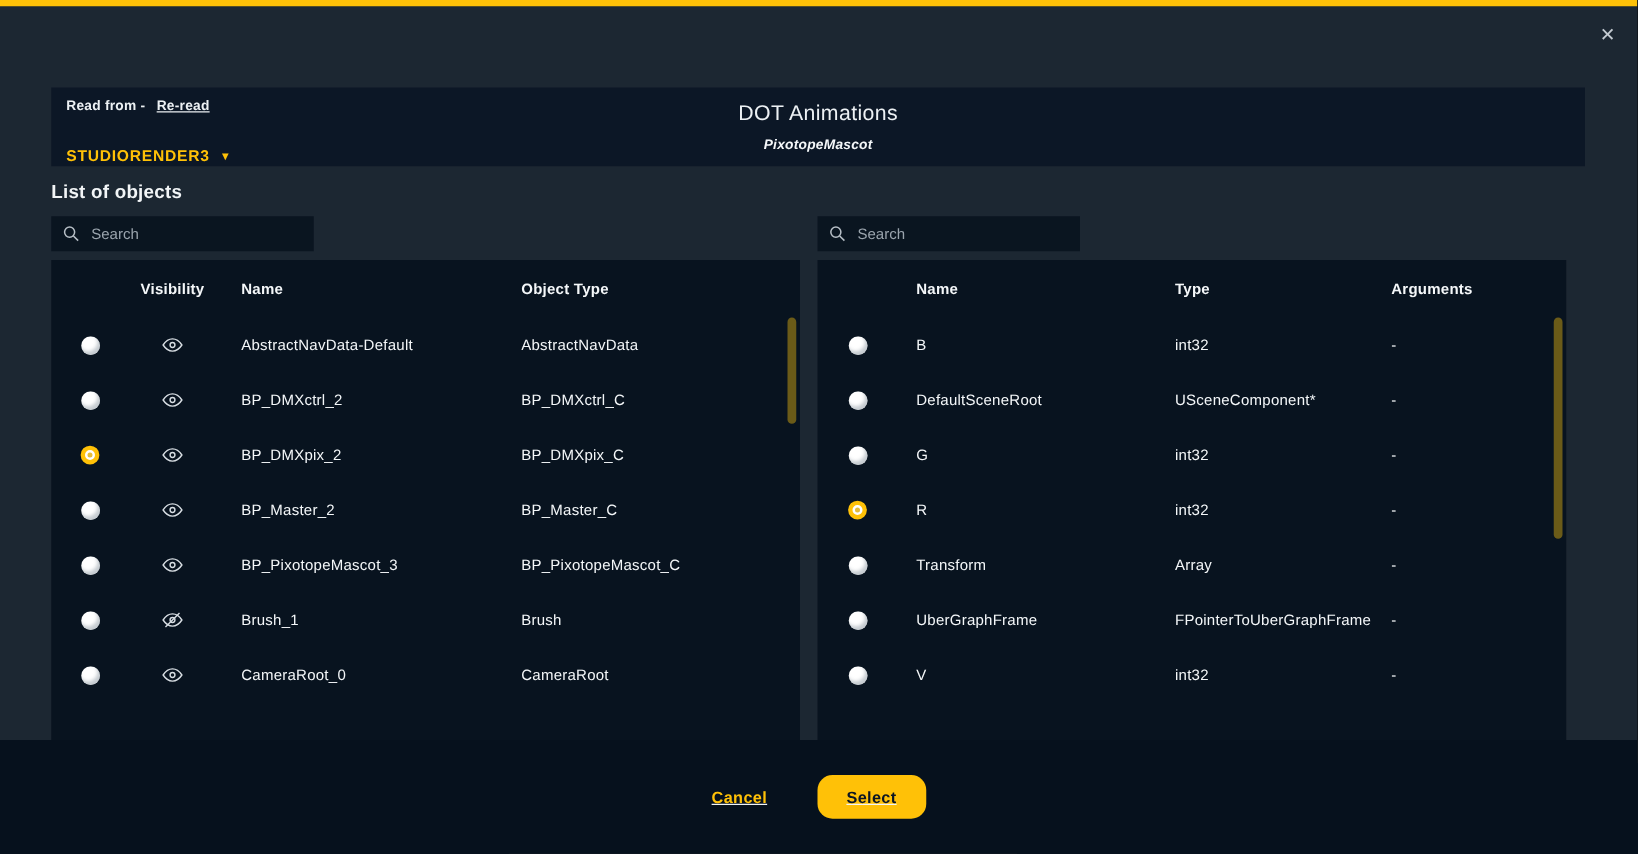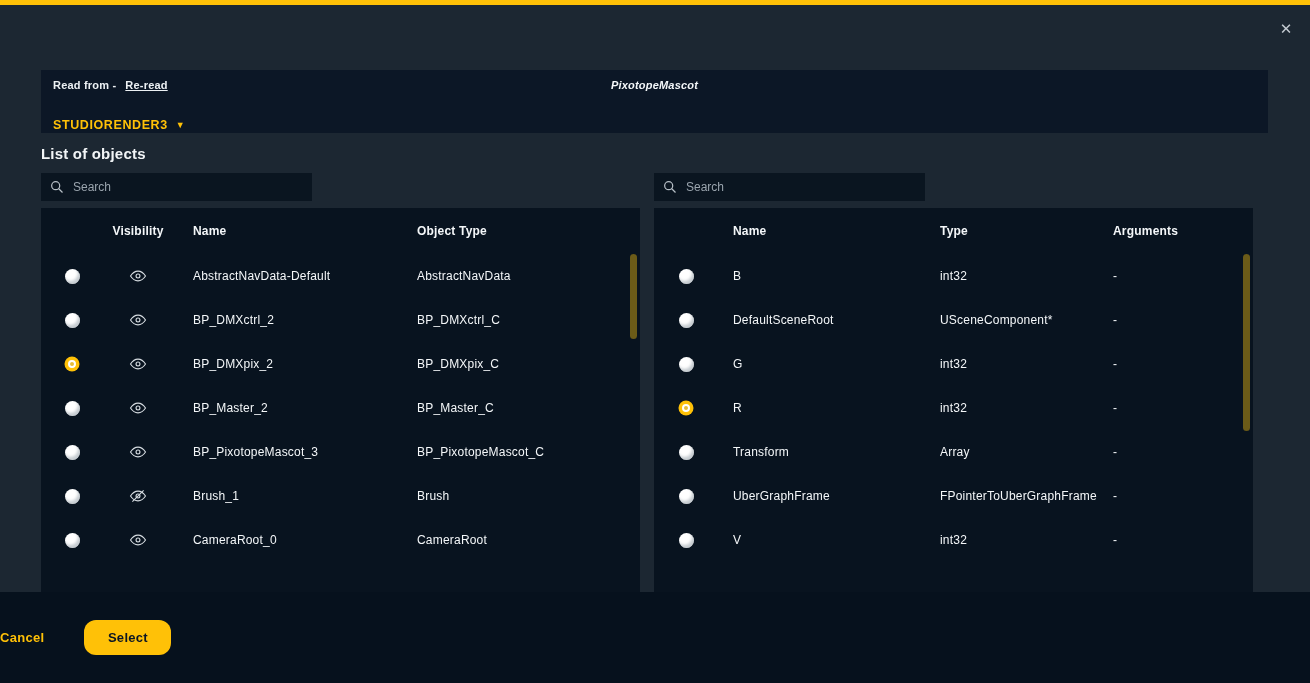--- a/index.html
+++ b/index.html
@@ -47,21 +47,21 @@
   .title-block{position:absolute;left:0;top:0;width:100%;height:100%;text-align:center;pointer-events:none;}
   .dialog-title{margin-top:11px;font-size:17px;color:#EDF1F4;letter-spacing:.3px;}
   .dialog-subtitle{margin-top:9px;font-size:11px;font-weight:bold;color:#F4F7F9;letter-spacing:.2px;font-style:italic;}
   
   .panel-heading{
     position:absolute;top:145px;font-size:15px;font-weight:bold;color:#F2F5F7;letter-spacing:.2px;
   }
   .heading-left{left:41px;}
   .heading-right{left:654px;}
   .search-box{
-    position:absolute;top:173px;width:271px;height:28px;
+    position:absolute;top:173px;width:210px;height:28px;
     background:var(--search-bg);display:flex;align-items:center;padding:0 9px;gap:9px;
   }
   .search-left{left:41px;}
   .search-right{left:654px;}
   .search-box svg{flex:0 0 auto;stroke:#B7BFC6;}
   .search-box input{
     flex:1;background:transparent;border:none;outline:none;color:#E8ECEF;
     font-size:12px;font-family:"Liberation Sans",sans-serif;
   }
   .search-box input::placeholder{color:var(--muted);}
@@ -93,21 +93,21 @@
   .eye.off svg .slash{display:block;}
   
   .scroll-thumb{
     position:absolute;right:3px;width:7px;border-radius:4px;background:var(--thumb);cursor:pointer;
   }
   .thumb-left{top:46px;height:85px;}
   .thumb-right{top:46px;height:177px;}
   
   .footer{
     position:absolute;left:0;bottom:0;width:100%;height:91px;background:var(--footer-bg);
-    display:flex;align-items:center;justify-content:flex-start;gap:40px;
+    display:flex;align-items:center;justify-content:center;gap:40px;text-decoration:underline;
   }
   .cancel-btn{
     background:none;border:none;color:var(--accent);font-size:13px;font-weight:bold;
     cursor:pointer;font-family:"Liberation Sans",sans-serif;letter-spacing:.3px;
   }
   .select-btn{
     width:87px;height:35px;background:var(--accent);border:none;border-radius:12px;
     color:#0B1624;font-size:13px;font-weight:bold;cursor:pointer;
     font-family:"Liberation Sans",sans-serif;letter-spacing:.3px;
   }
@@ -115,20 +115,21 @@
 </head>
 <body>
 
 <div class="screen">
   <div class="top-accent"></div>
 
   <button class="close-btn">✕</button>
 
   <div class="dialog-header">
     <div class="title-block">
+      <div class="dialog-title">DOT Animations</div>
       <div class="dialog-subtitle">PixotopeMascot</div>
     </div>
     <div class="read-block">
       <div class="read-line">
         <span>Read from -</span><span class="reread">Re-read</span>
       </div>
       <div class="source-select">
         <span>STUDIORENDER3</span>
         <span class="caret">▼</span>
       </div>

